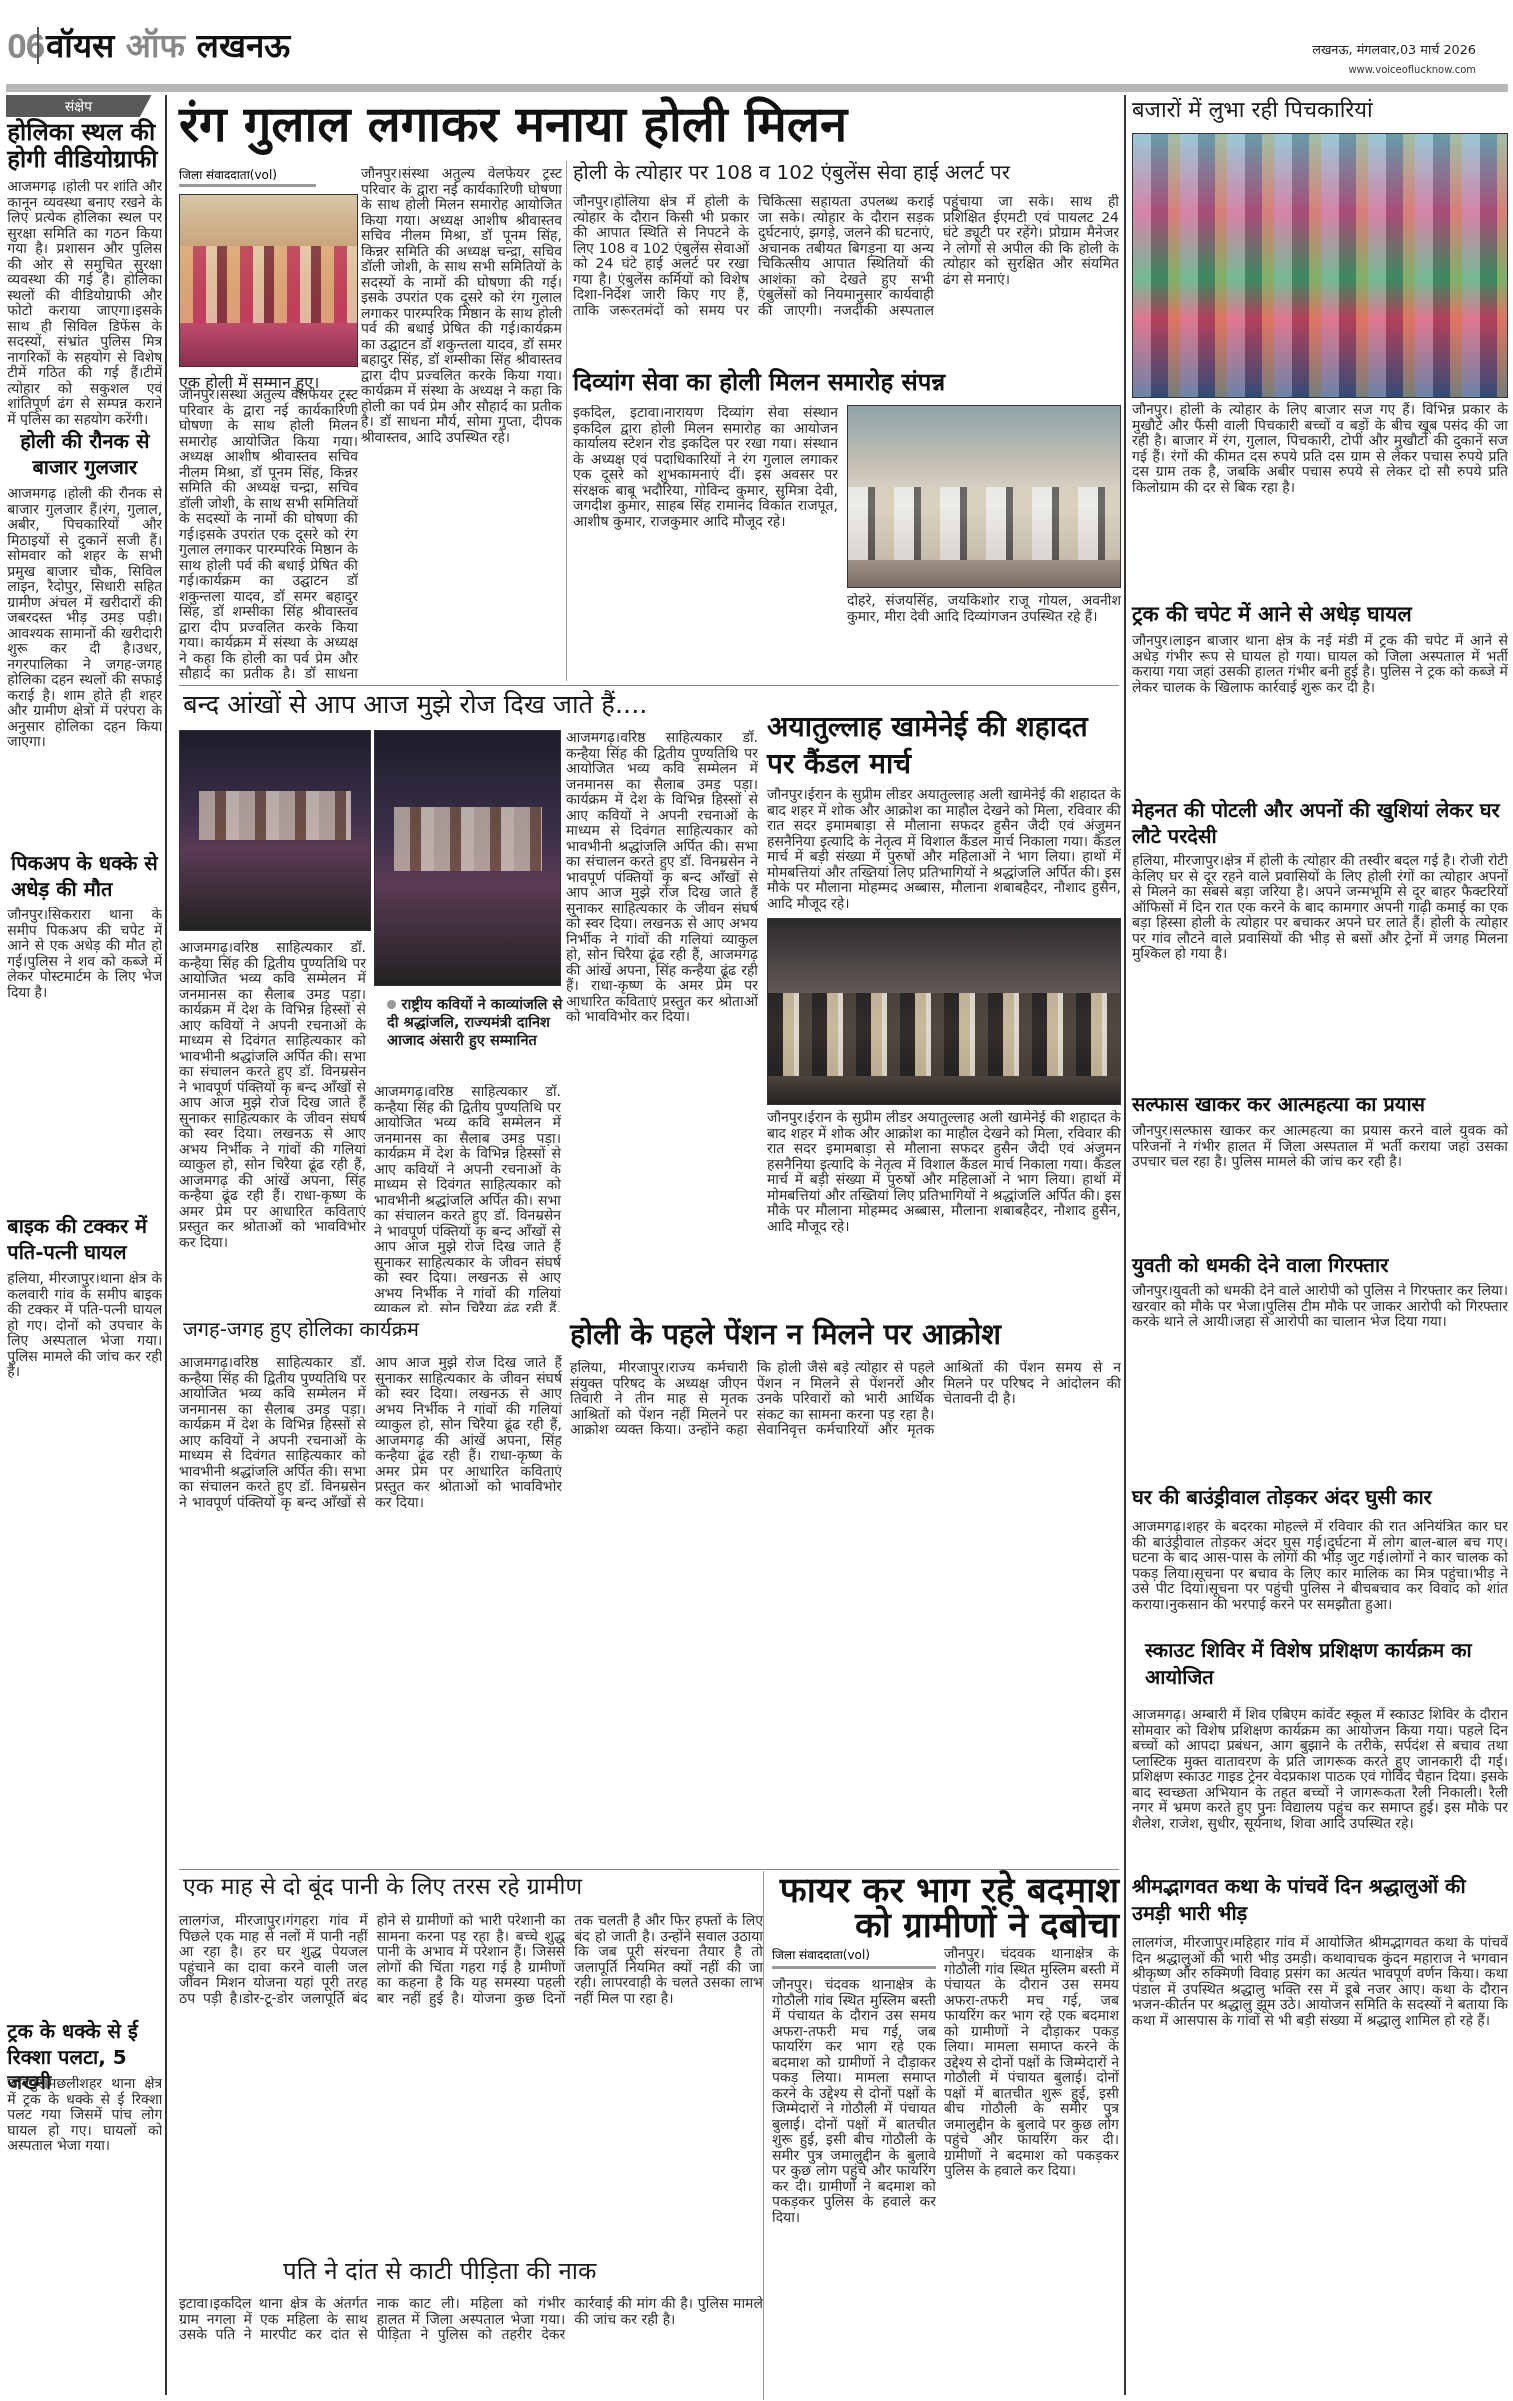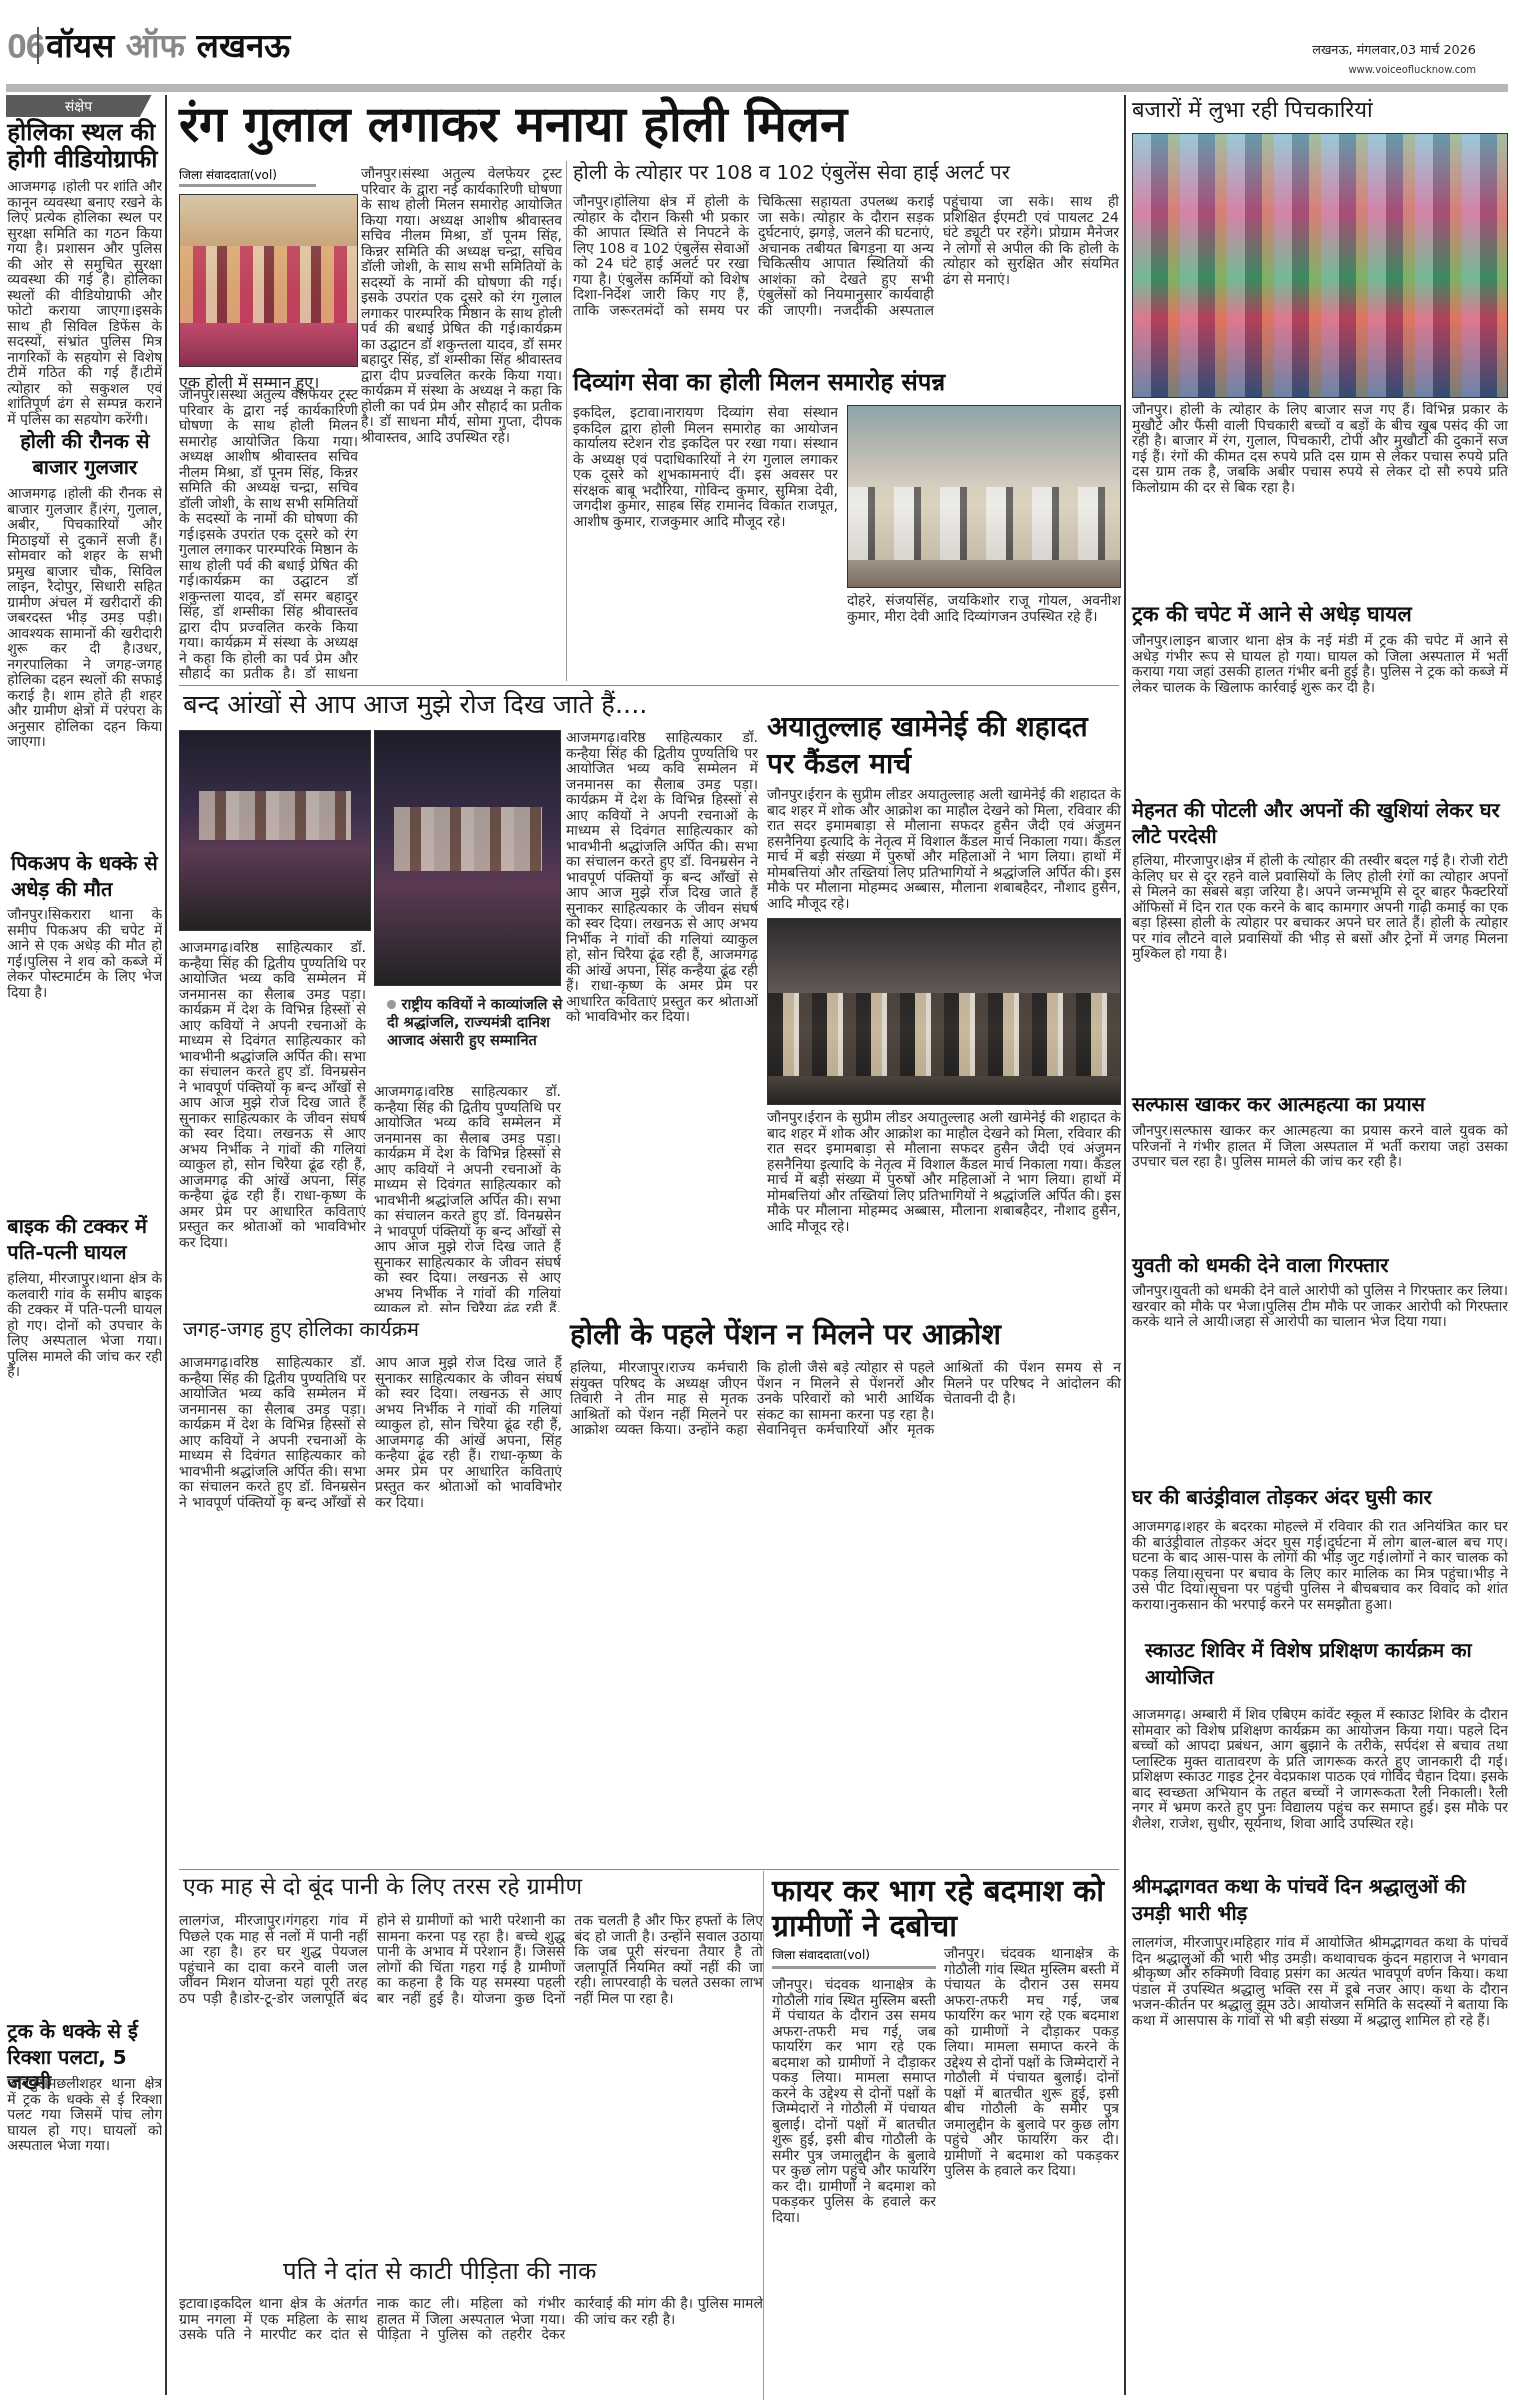--- a/index.html
+++ b/index.html
@@ -121,21 +121,21 @@
 <div class="col-text" style="left:570px; top:1360px; width:551px; height:507px; column-count:3; column-gap:9px;">हलिया, मीरजापुर।राज्य कर्मचारी संयुक्त परिषद के अध्यक्ष जीएन तिवारी ने तीन माह से मृतक आश्रितों को पेंशन नहीं मिलने पर आक्रोश व्यक्त किया। उन्होंने कहा कि होली जैसे बड़े त्योहार से पहले पेंशन न मिलने से पेंशनरों और उनके परिवारों को भारी आर्थिक संकट का सामना करना पड़ रहा है। सेवानिवृत्त कर्मचारियों और मृतक आश्रितों की पेंशन समय से न मिलने पर परिषद ने आंदोलन की चेतावनी दी है।</div>
 
 <div class="hrule" style="left:179px; top:1869px; width:940px; height:0.9px;"></div>
 <div class="h-light" style="left:183px; top:1873px; width:584px; font-size:23px; white-space:nowrap;">एक माह से दो बूंद पानी के लिए तरस रहे ग्रामीण</div>
 <div class="col-text" style="left:179px; top:1913px; width:584px; height:338px; column-count:3; column-gap:9px;">लालगंज, मीरजापुर।गंगहरा गांव में पिछले एक माह से नलों में पानी नहीं आ रहा है। हर घर शुद्ध पेयजल पहुंचाने का दावा करने वाली जल जीवन मिशन योजना यहां पूरी तरह ठप पड़ी है।डोर-टू-डोर जलापूर्ति बंद होने से ग्रामीणों को भारी परेशानी का सामना करना पड़ रहा है। बच्चे शुद्ध पानी के अभाव में परेशान हैं। जिससे लोगों की चिंता गहरा गई है ग्रामीणों का कहना है कि यह समस्या पहली बार नहीं हुई है। योजना कुछ दिनों तक चलती है और फिर हफ्तों के लिए बंद हो जाती है। उन्होंने सवाल उठाया कि जब पूरी संरचना तैयार है तो जलापूर्ति नियमित क्यों नहीं की जा रही। लापरवाही के चलते उसका लाभ नहीं मिल पा रहा है।</div>
 
 <div class="h-light" style="left:283px; top:2258px; width:484px; font-size:24px; white-space:nowrap;">पति ने दांत से काटी पीड़िता की नाक</div>
 <div class="col-text" style="left:179px; top:2296px; width:584px; height:100px; column-count:3; column-gap:9px;">इटावा।इकदिल थाना क्षेत्र के अंतर्गत ग्राम नगला में एक महिला के साथ उसके पति ने मारपीट कर दांत से नाक काट ली। महिला को गंभीर हालत में जिला अस्पताल भेजा गया। पीड़िता ने पुलिस को तहरीर देकर कार्रवाई की मांग की है। पुलिस मामले की जांच कर रही है।</div>
 
 <div class="vrule" style="left:763px; top:1871px; height:529px; width:0.9px; background:#999;"></div>
-<div class="h-sm" style="left:772px; top:1873px; width:347px; font-size:30px; line-height:35px;">फायर कर भाग रहे बदमाश को ग्रामीणों ने दबोचा</div>
+<div class="h-sm" style="left:772px; top:1873px; width:347px; font-size:35px; line-height:35px;text-align:right;">फायर कर भाग रहे बदमाश को ग्रामीणों ने दबोचा</div>
 <div class="byline" style="left:772px; top:1946px;">जिला संवाददाता(vol)</div>
 <div class="byline-rule" style="left:772px; top:1966px; width:164px;"></div>
 <div class="col-text" style="left:772px; top:1977px; width:164px; height:420px;">जौनपुर। चंदवक थानाक्षेत्र के गोठौली गांव स्थित मुस्लिम बस्ती में पंचायत के दौरान उस समय अफरा-तफरी मच गई, जब फायरिंग कर भाग रहे एक बदमाश को ग्रामीणों ने दौड़ाकर पकड़ लिया। मामला समाप्त करने के उद्देश्य से दोनों पक्षों के जिम्मेदारों ने गोठौली में पंचायत बुलाई। दोनों पक्षों में बातचीत शुरू हुई, इसी बीच गोठौली के समीर पुत्र जमालुद्दीन के बुलावे पर कुछ लोग पहुंचे और फायरिंग कर दी। ग्रामीणों ने बदमाश को पकड़कर पुलिस के हवाले कर दिया।</div>
 <div class="col-text" style="left:944px; top:1946px; width:175px; height:451px;">जौनपुर। चंदवक थानाक्षेत्र के गोठौली गांव स्थित मुस्लिम बस्ती में पंचायत के दौरान उस समय अफरा-तफरी मच गई, जब फायरिंग कर भाग रहे एक बदमाश को ग्रामीणों ने दौड़ाकर पकड़ लिया। मामला समाप्त करने के उद्देश्य से दोनों पक्षों के जिम्मेदारों ने गोठौली में पंचायत बुलाई। दोनों पक्षों में बातचीत शुरू हुई, इसी बीच गोठौली के समीर पुत्र जमालुद्दीन के बुलावे पर कुछ लोग पहुंचे और फायरिंग कर दी। ग्रामीणों ने बदमाश को पकड़कर पुलिस के हवाले कर दिया।</div>
 
 <div class="vrule" style="left:1124px; top:95px; height:2300px;"></div>
 
 <div class="h-light" style="left:1132px; top:97px; width:376px; font-size:22px; white-space:nowrap;">बजारों में लुभा रही पिचकारियां</div>
 <div class="photo photo-market" style="left:1132px; top:133px; width:376px; height:265px;"></div>
 <div class="col-text" style="left:1132px; top:402px; width:376px; height:199px;">जौनपुर। होली के त्योहार के लिए बाजार सज गए हैं। विभिन्न प्रकार के मुखौटे और फैंसी वाली पिचकारी बच्चों व बड़ों के बीच खूब पसंद की जा रही है। बाजार में रंग, गुलाल, पिचकारी, टोपी और मुखौटों की दुकानें सज गई हैं। रंगों की कीमत दस रुपये प्रति दस ग्राम से लेकर पचास रुपये प्रति दस ग्राम तक है, जबकि अबीर पचास रुपये से लेकर दो सौ रुपये प्रति किलोग्राम की दर से बिक रहा है।</div>

